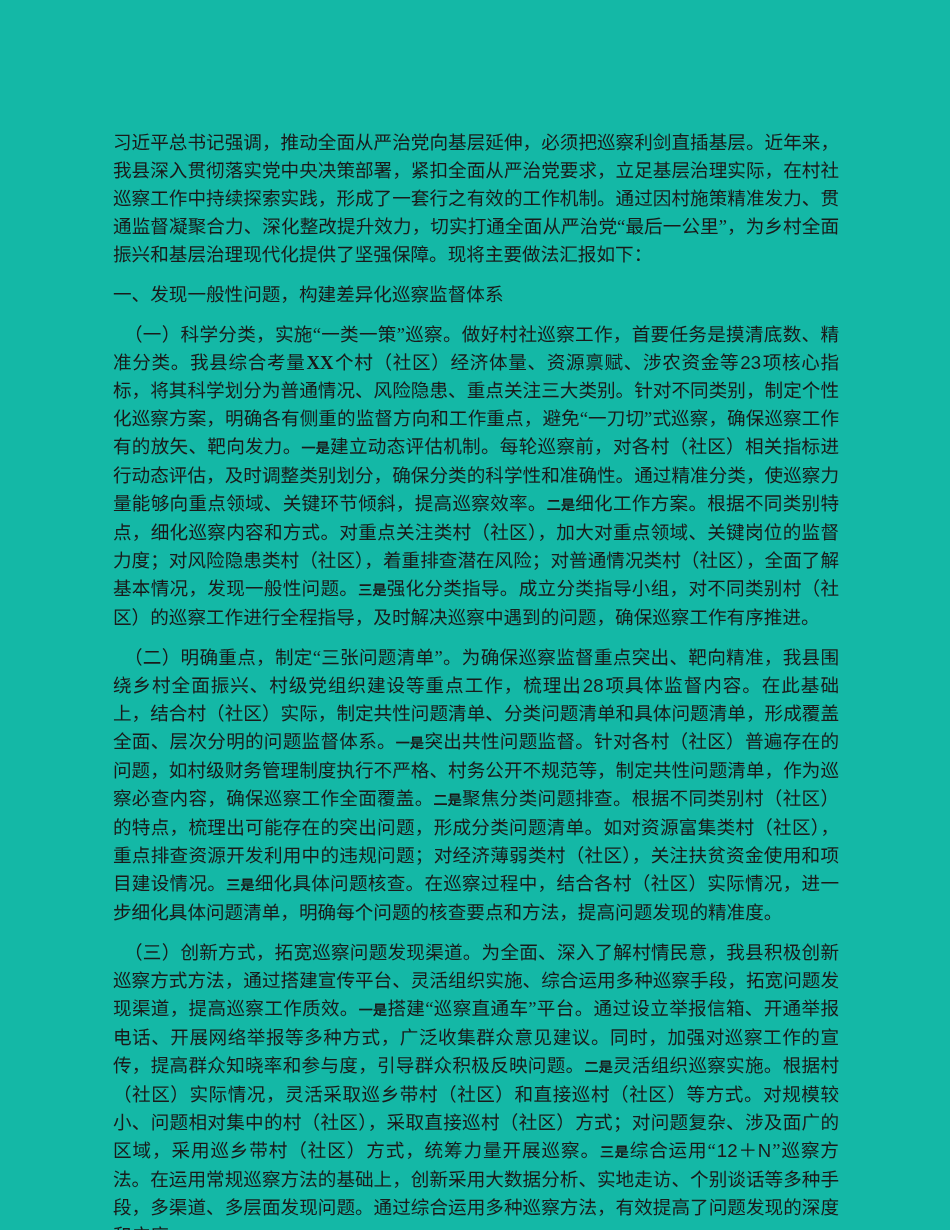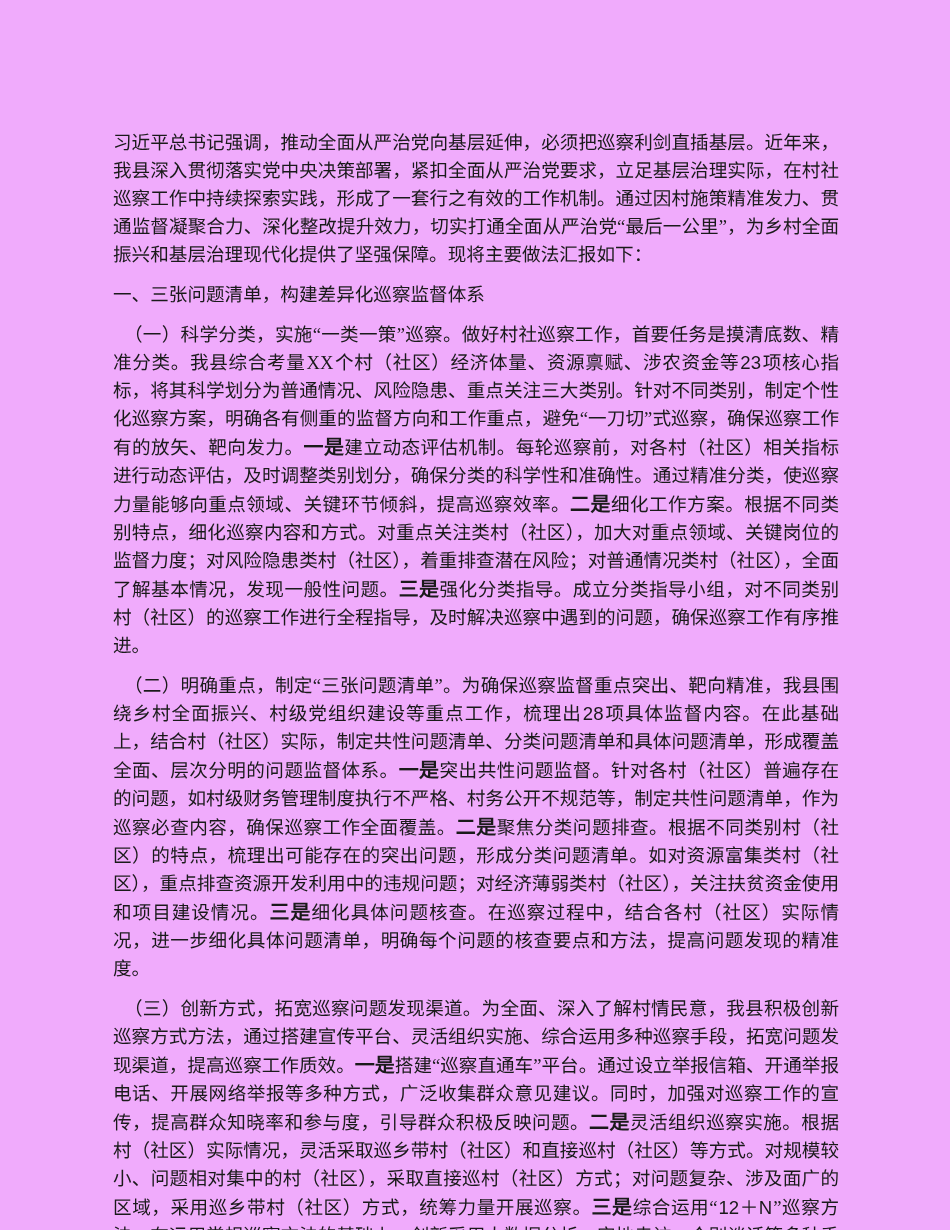--- a/index.html
+++ b/index.html
@@ -6,21 +6,21 @@
   html, body {
     margin: 0;
     padding: 0;
     background: #ffffff;
   }
   .page {
     position: relative;
     width: 950px;
     height: 1230px;
     margin: 0 auto;
-    background: #f0abfc;
+    background: #14b8a6;
     overflow: hidden;
     box-sizing: border-box;
   }
   .doc-body {
     position: absolute;
     left: 113px;
     top: 118px;
     width: 726px;
   }
   .doc-title {
@@ -54,25 +54,25 @@
     color: #1a1a1a;
     margin: 0 0 12px 0;
     text-indent: 0;
   }
   p.last {
     margin-bottom: 0;
   }
   b.em {
     font-family: "Liberation Sans", "DejaVu Sans", sans-serif;
     font-weight: bold;
-    font-size: 20px;
+    font-size: 14px;
   }
   span.lat {
     font-family: "Liberation Serif", "DejaVu Serif", serif;
-    font-weight: normal;
+    font-weight: bold;
     padding: 0 1px;
     margin-top: 26px;
   }
   span.num {
     font-family: Liberation Sans, sans-serif;
     padding: 0 1px;
   }
 </style>
 </head>
 <body>
@@ -80,21 +80,21 @@
 <div class="page">
   <div class="doc-body">
 
     <h1 class="doc-title"></h1>
 
     <p class="para">
       <span>习近平总书记强调，推动全面从严治党向基层延伸，必须把巡察利剑直插基层。近年来，我县深入贯彻落实党中央决策部署，紧扣全面从严治党要求，立足基层治理实际，在村社巡察工作中持续探索实践，形成了一套行之有效的工作机制。通过因村施策精准发力、贯通监督凝聚合力、深化整改提升效力，切实打通全面从严治党“最后一公里”，为乡村全面振兴和基层治理现代化提供了坚强保障。现将主要做法汇报如下：</span>
     </p>
 
     <p class="section">
-      <span>一、三张问题清单，构建差异化巡察监督体系</span>
+      <span>一、发现一般性问题，构建差异化巡察监督体系</span>
     </p>
 
 
     <p class="para indent">
       <span>（一）科学分类，实施“一类一策”巡察。做好村社巡察工作，首要任务是摸清底数、精准分类。我县综合考量</span><span class="lat">XX</span><span>个村（社区）经济体量、资源禀赋、涉农资金等</span><span class="num">23</span><span>项核心指标，将其科学划分为普通情况、风险隐患、重点关注三大类别。针对不同类别，制定个性化巡察方案，明确各有侧重的监督方向和工作重点，避免“一刀切”式巡察，确保巡察工作有的放矢、靶向发力。</span><b class="em">一是</b><span>建立动态评估机制。每轮巡察前，对各村（社区）相关指标进行动态评估，及时调整类别划分，确保分类的科学性和准确性。通过精准分类，使巡察力量能够向重点领域、关键环节倾斜，提高巡察效率。</span><b class="em">二是</b><span>细化工作方案。根据不同类别特点，细化巡察内容和方式。对重点关注类村（社区），加大对重点领域、关键岗位的监督力度；对风险隐患类村（社区），着重排查潜在风险；对普通情况类村（社区），全面了解基本情况，发现一般性问题。</span><b class="em">三是</b><span>强化分类指导。成立分类指导小组，对不同类别村（社区）的巡察工作进行全程指导，及时解决巡察中遇到的问题，确保巡察工作有序推进。</span>
     </p>
 
     <p class="para indent">
       <span>（二）明确重点，制定“三张问题清单”。为确保巡察监督重点突出、靶向精准，我县围绕乡村全面振兴、村级党组织建设等重点工作，梳理出</span><span class="num">28</span><span>项具体监督内容。在此基础上，结合村（社区）实际，制定共性问题清单、分类问题清单和具体问题清单，形成覆盖全面、层次分明的问题监督体系。</span><b class="em">一是</b><span>突出共性问题监督。针对各村（社区）普遍存在的问题，如村级财务管理制度执行不严格、村务公开不规范等，制定共性问题清单，作为巡察必查内容，确保巡察工作全面覆盖。</span><b class="em">二是</b><span>聚焦分类问题排查。根据不同类别村（社区）的特点，梳理出可能存在的突出问题，形成分类问题清单。如对资源富集类村（社区），重点排查资源开发利用中的违规问题；对经济薄弱类村（社区），关注扶贫资金使用和项目建设情况。</span><b class="em">三是</b><span>细化具体问题核查。在巡察过程中，结合各村（社区）实际情况，进一步细化具体问题清单，明确每个问题的核查要点和方法，提高问题发现的精准度。</span>
     </p>

